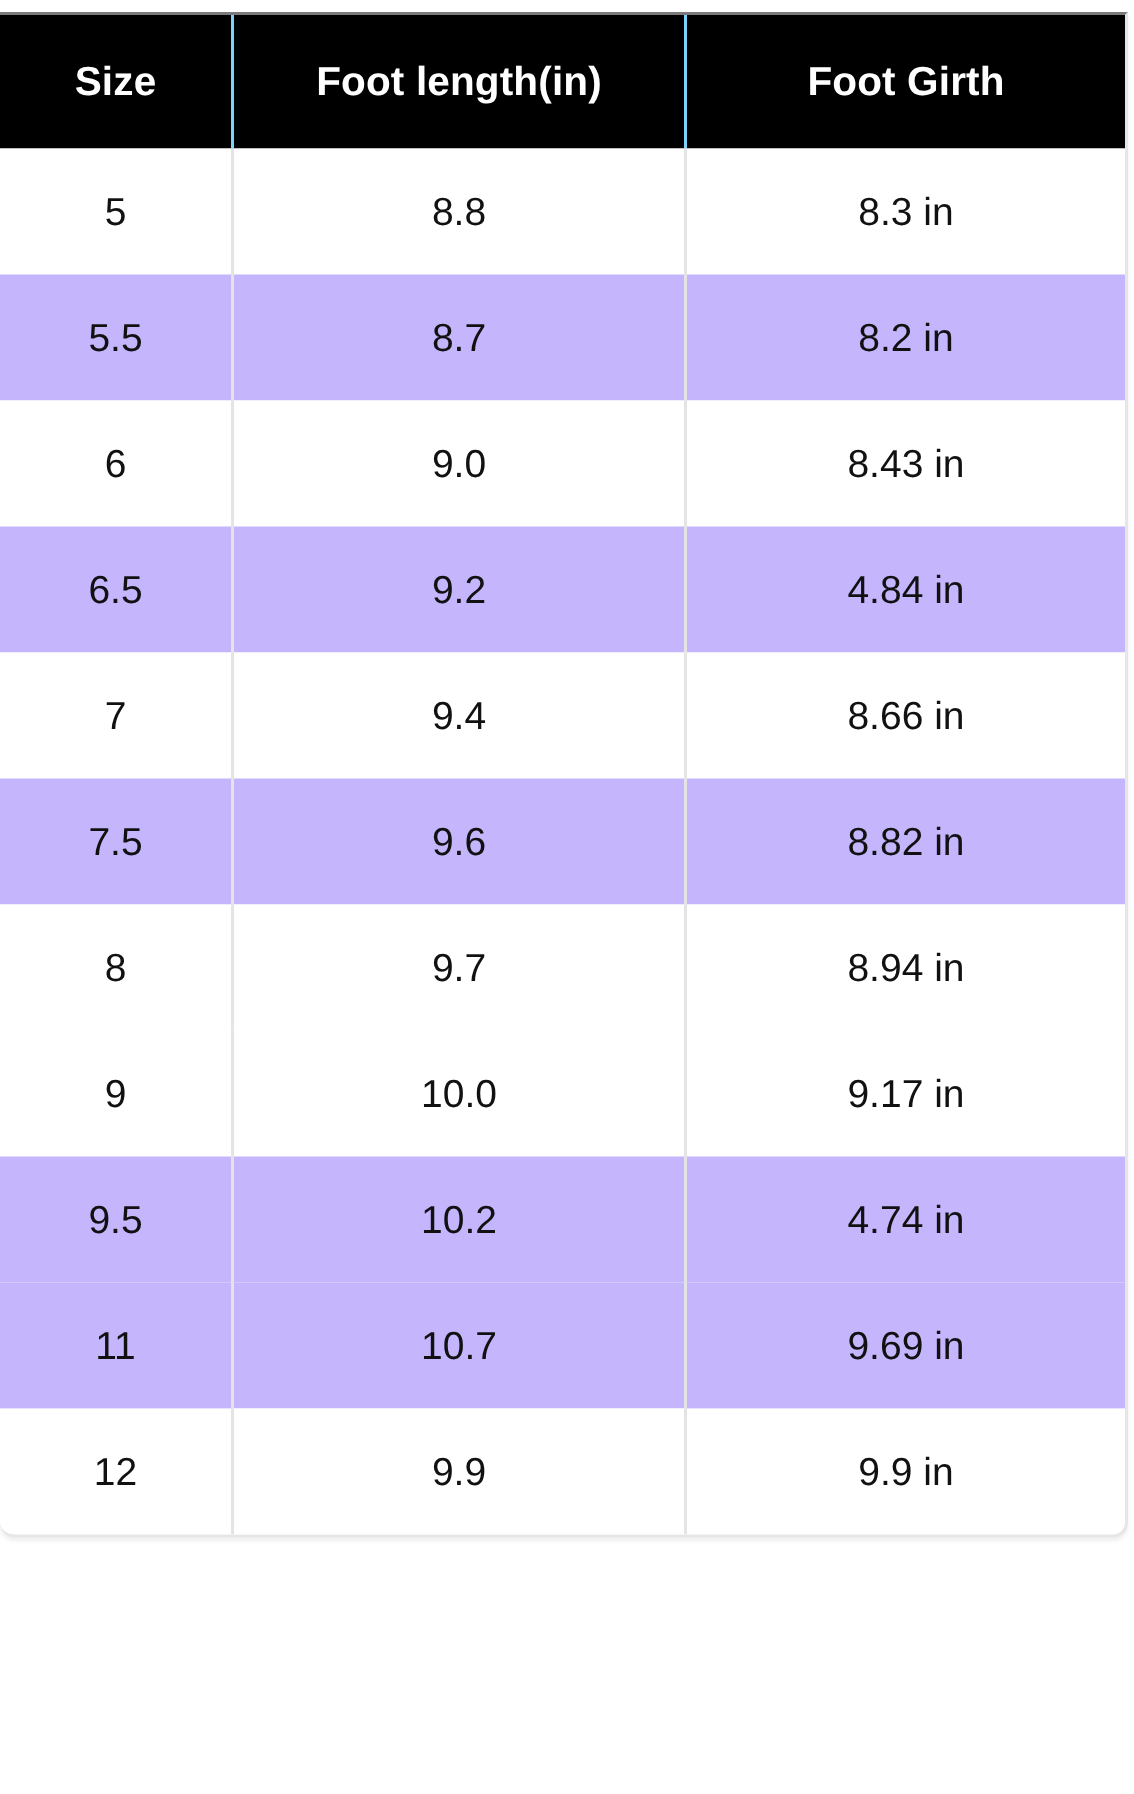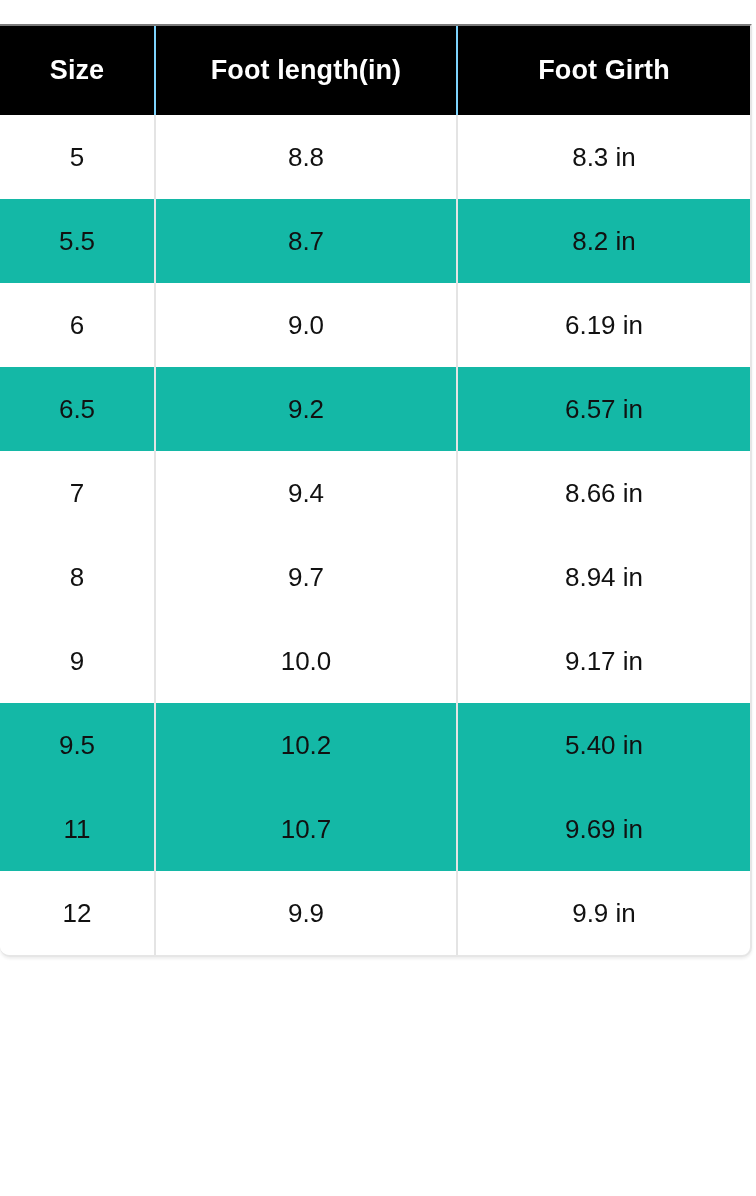--- a/index.html
+++ b/index.html
@@ -10,21 +10,21 @@
     width: 756px;
     height: 1196px;
     background: #ffffff;
     font-family: "Liberation Sans", "DejaVu Sans", sans-serif;
     overflow: hidden;
   }
 
   .table-wrap {
     position: absolute;
     left: 0px;
-    top: 24px;
+    top: 8px;
     width: 752px;
     box-sizing: border-box;
     border-top: 2px solid #7b7b7b;
     border-right: 2px solid #e6e6e6;
     border-bottom: 2px solid #e6e6e6;
     border-radius: 0 0 10px 10px;
     overflow: hidden;
     background: #ffffff;
     box-shadow: 0 2px 3px rgba(0,0,0,0.07);
   }
@@ -71,21 +71,21 @@
 
   tbody td.divider-left {
     border-left: 2px solid #e4e4e4;
   }
 
   tbody tr.row-even {
     background: #ffffff;
   }
 
   tbody tr.row-odd {
-    background: #14b8a6;
+    background: #c4b5fd;
   }
 
   tbody tr:last-child td:first-child {
     border-bottom-left-radius: 10px;
   }
   tbody tr:last-child td:last-child {
     border-bottom-right-radius: 10px;
   }
 </style>
 </head>
@@ -112,46 +112,51 @@
         <td class="divider-left">8.3 in</td>
       </tr>
       <tr class="row-odd">
         <td>5.5</td>
         <td class="divider-left">8.7</td>
         <td class="divider-left">8.2 in</td>
       </tr>
       <tr class="row-even">
         <td>6</td>
         <td class="divider-left">9.0</td>
-        <td class="divider-left">6.19 in</td>
+        <td class="divider-left">8.43 in</td>
       </tr>
       <tr class="row-odd">
         <td>6.5</td>
         <td class="divider-left">9.2</td>
-        <td class="divider-left">6.57 in</td>
+        <td class="divider-left">4.84 in</td>
       </tr>
       <tr class="row-even">
         <td>7</td>
         <td class="divider-left">9.4</td>
         <td class="divider-left">8.66 in</td>
+      </tr>
+      <tr class="row-odd">
+        <td>7.5</td>
+        <td class="divider-left">9.6</td>
+        <td class="divider-left">8.82 in</td>
       </tr>
       <tr class="row-even">
         <td>8</td>
         <td class="divider-left">9.7</td>
         <td class="divider-left">8.94 in</td>
       </tr>
       <tr class="row-even">
         <td>9</td>
         <td class="divider-left">10.0</td>
         <td class="divider-left">9.17 in</td>
       </tr>
       <tr class="row-odd">
         <td>9.5</td>
         <td class="divider-left">10.2</td>
-        <td class="divider-left">5.40 in</td>
+        <td class="divider-left">4.74 in</td>
       </tr>
       <tr class="row-odd">
         <td>11</td>
         <td class="divider-left">10.7</td>
         <td class="divider-left">9.69 in</td>
       </tr>
       <tr class="row-even">
         <td>12</td>
         <td class="divider-left">9.9</td>
         <td class="divider-left">9.9 in</td>

